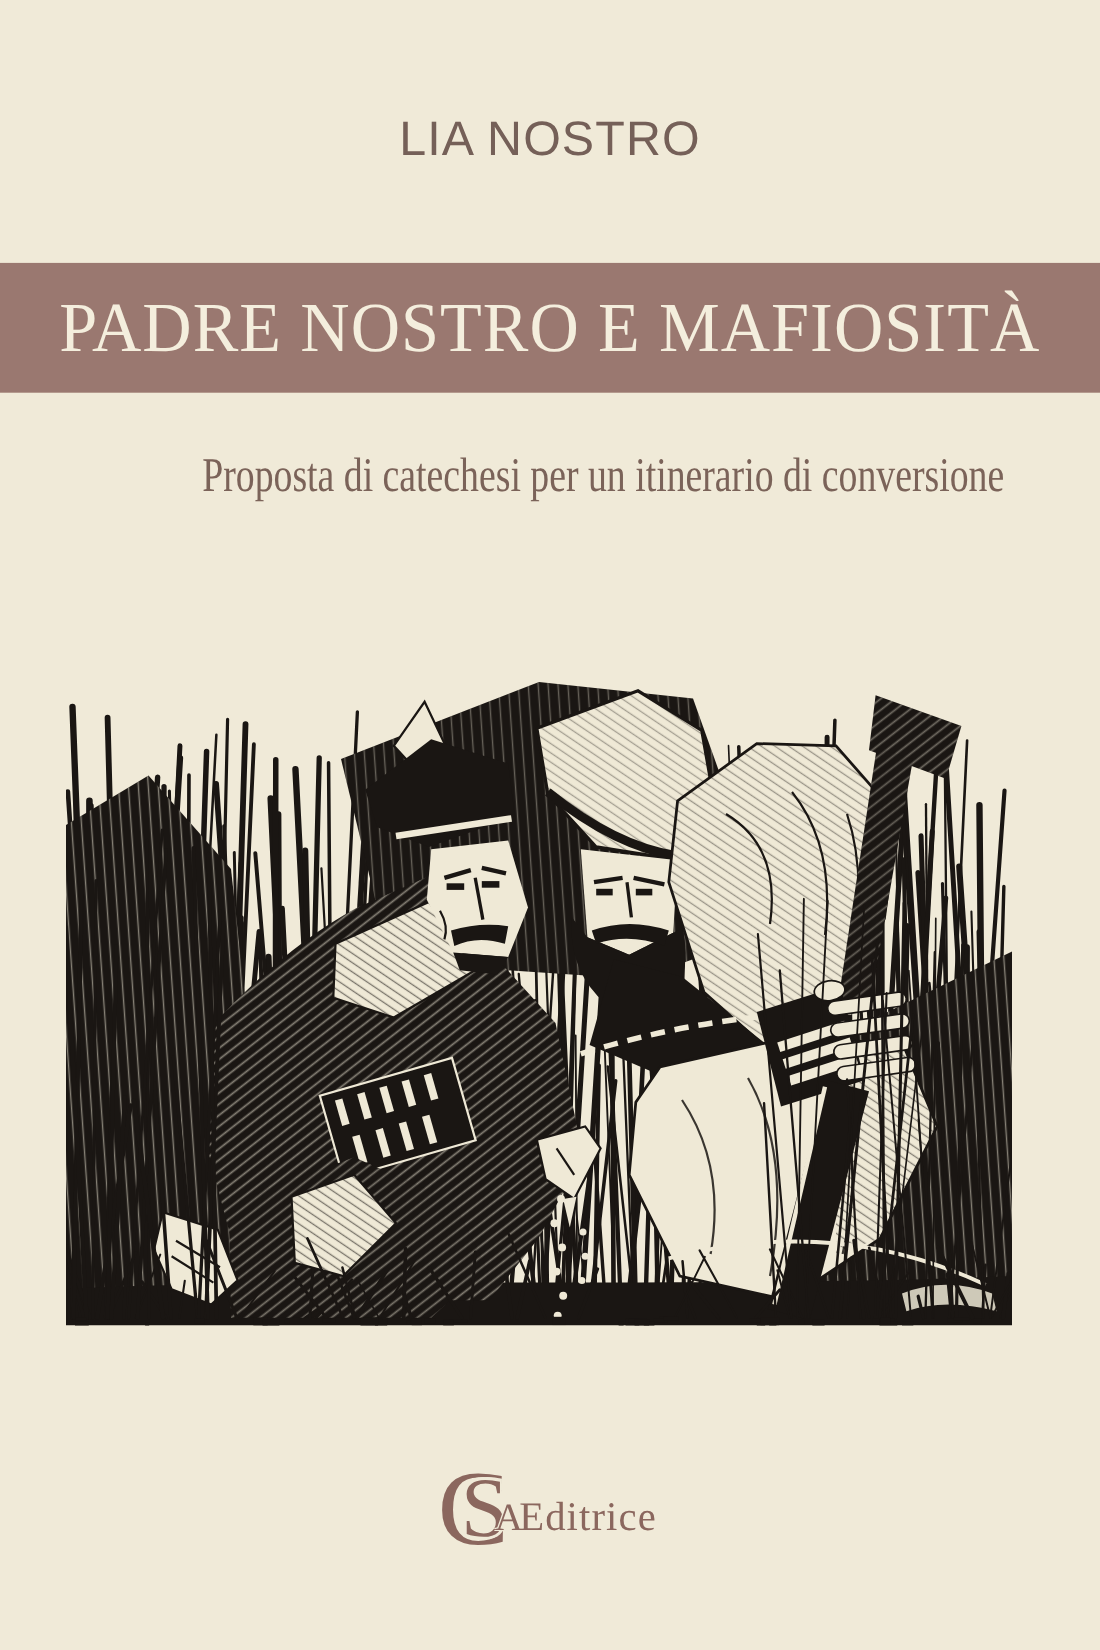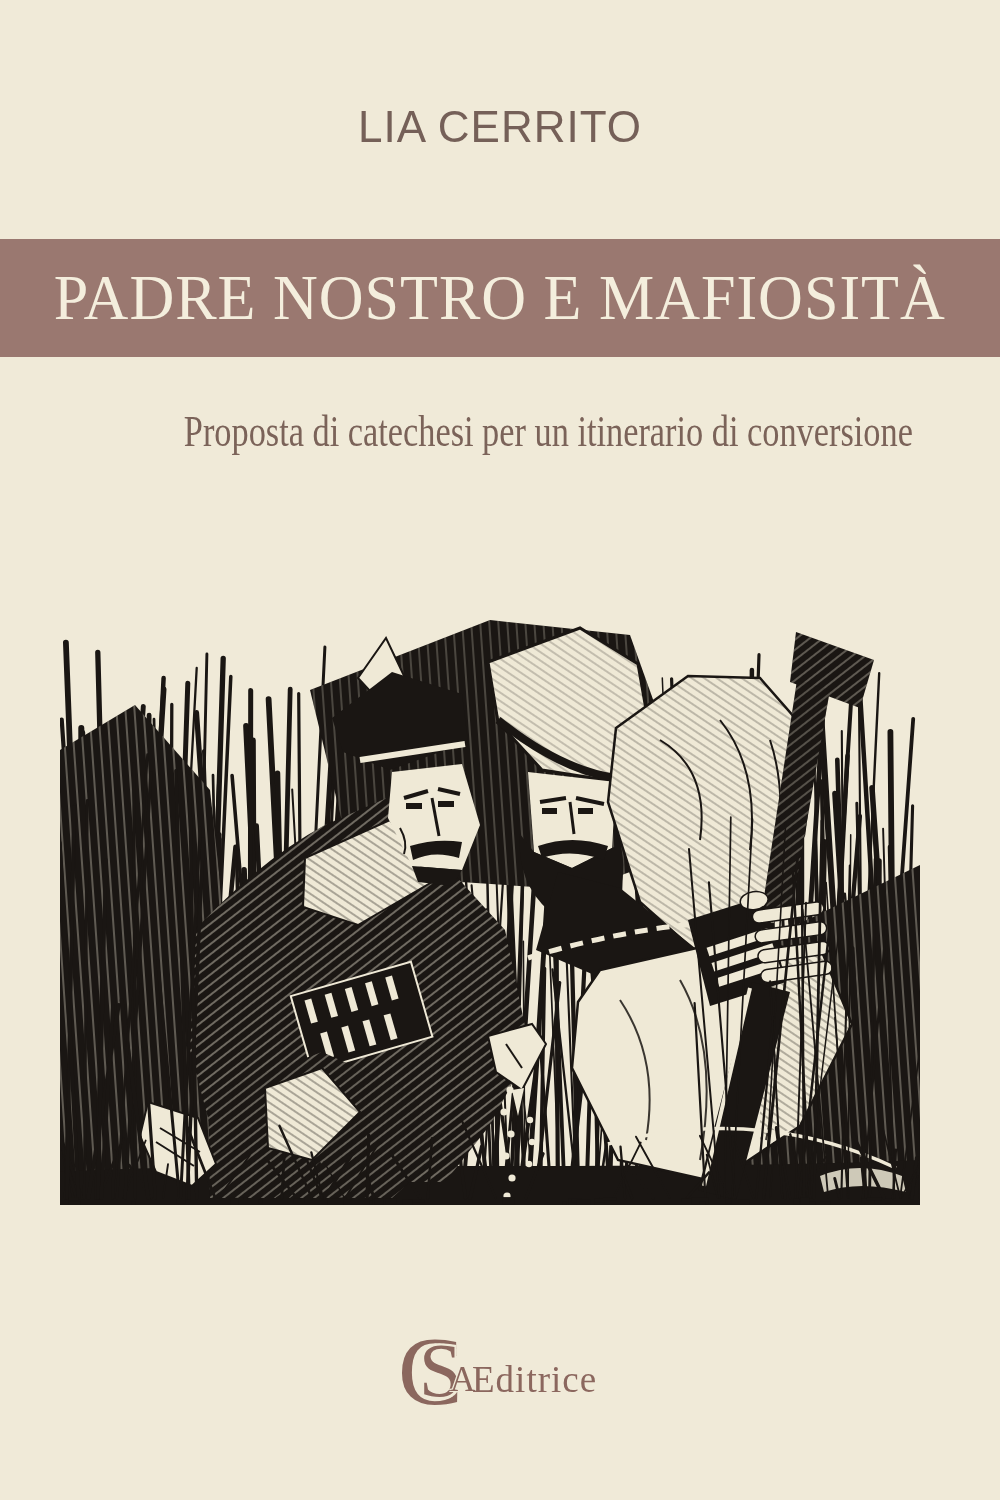--- a/index.html
+++ b/index.html
@@ -39,21 +39,21 @@
   }
   .logo .a{
     left:52px;top:26px;font-size:35px;
     text-shadow:-1px -1px 0 #f0ead8,1px -1px 0 #f0ead8,-1px 1px 0 #f0ead8,1px 1px 0 #f0ead8;
   }
   .logo .name{left:74px;top:25px;font-size:37px;letter-spacing:1px;}
 </style>
 </head>
 <body>
 
-<div class="author">LIA CERRITO</div>
+<div class="author">LIA NOSTRO</div>
 
 <div class="banner">
   <div class="title">PADRE NOSTRO E MAFIOSITÀ</div>
 </div>
 
 <div class="subtitle">
   <div><span class="line">Proposta di catechesi per un itinerario di conversione</span></div>
 </div>
 
 <svg class="illustration" viewBox="0 0 860 585" xmlns="http://www.w3.org/2000/svg">

